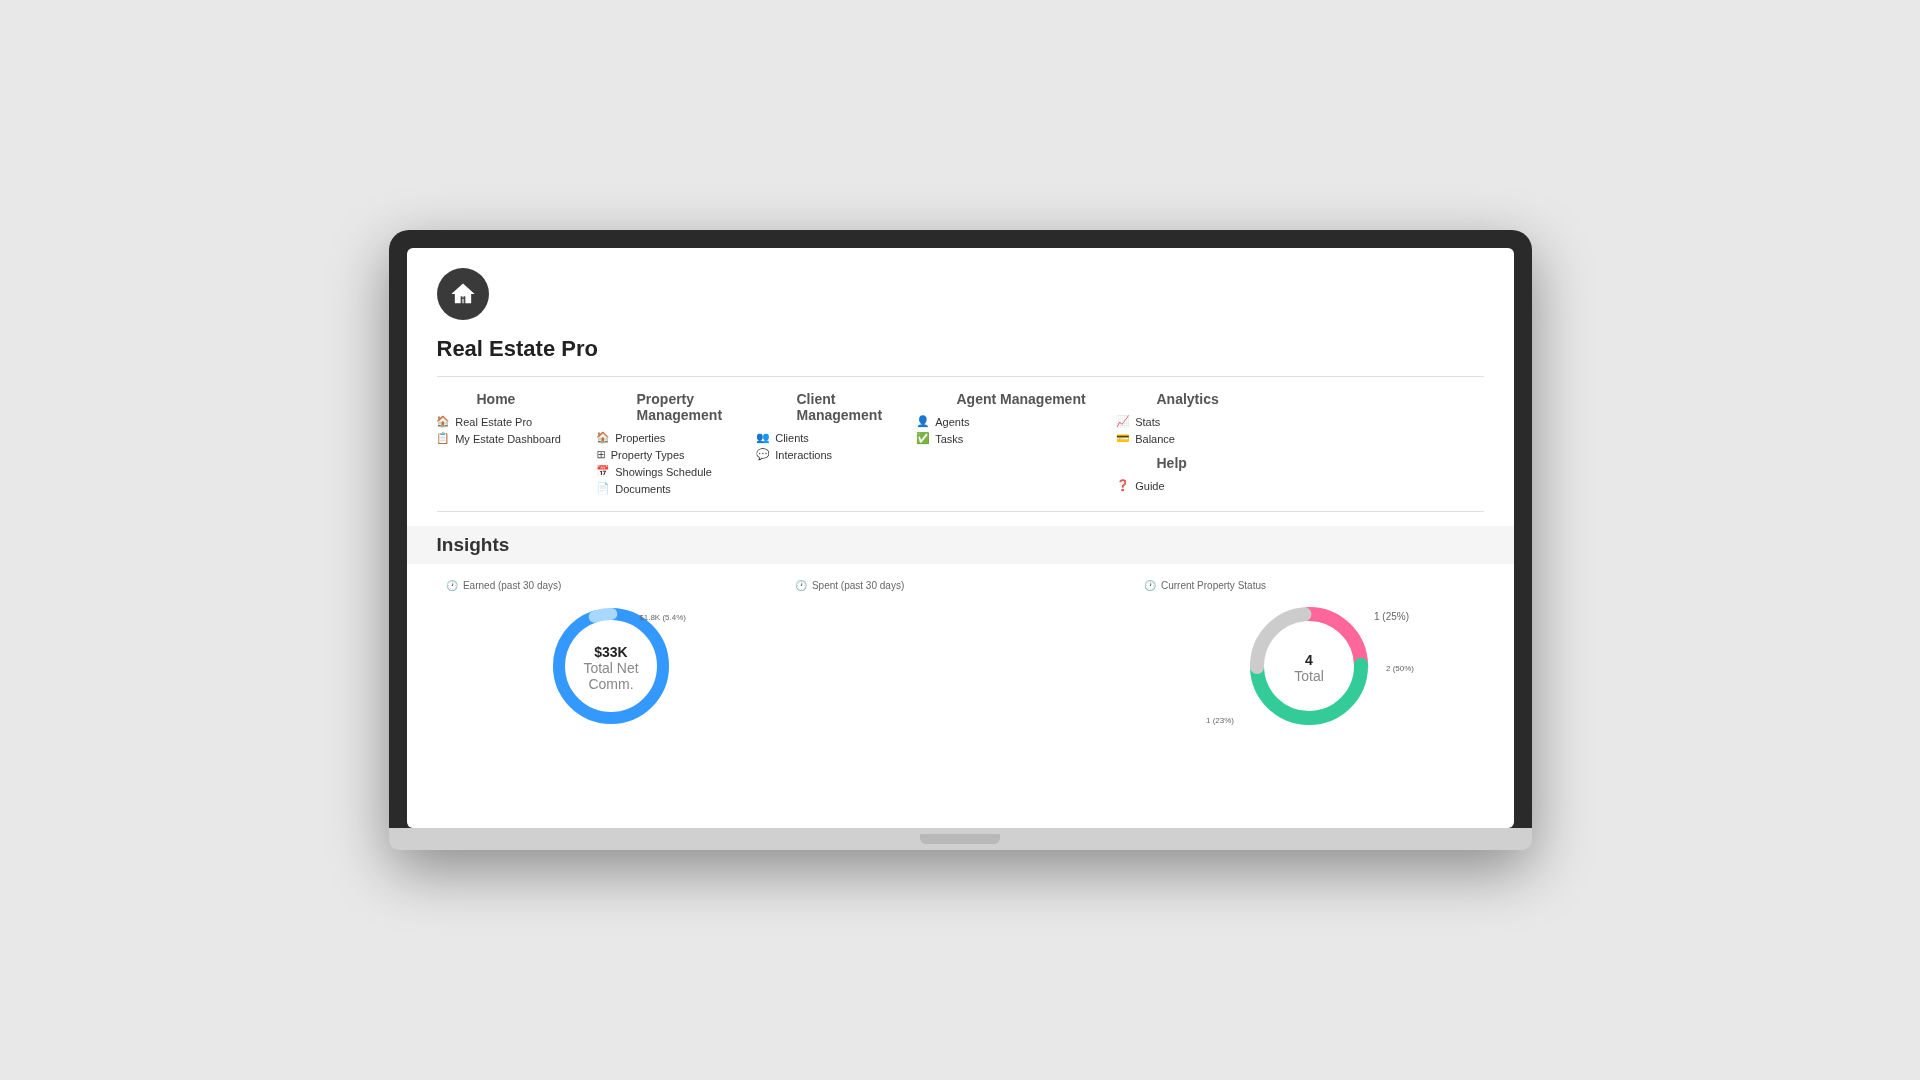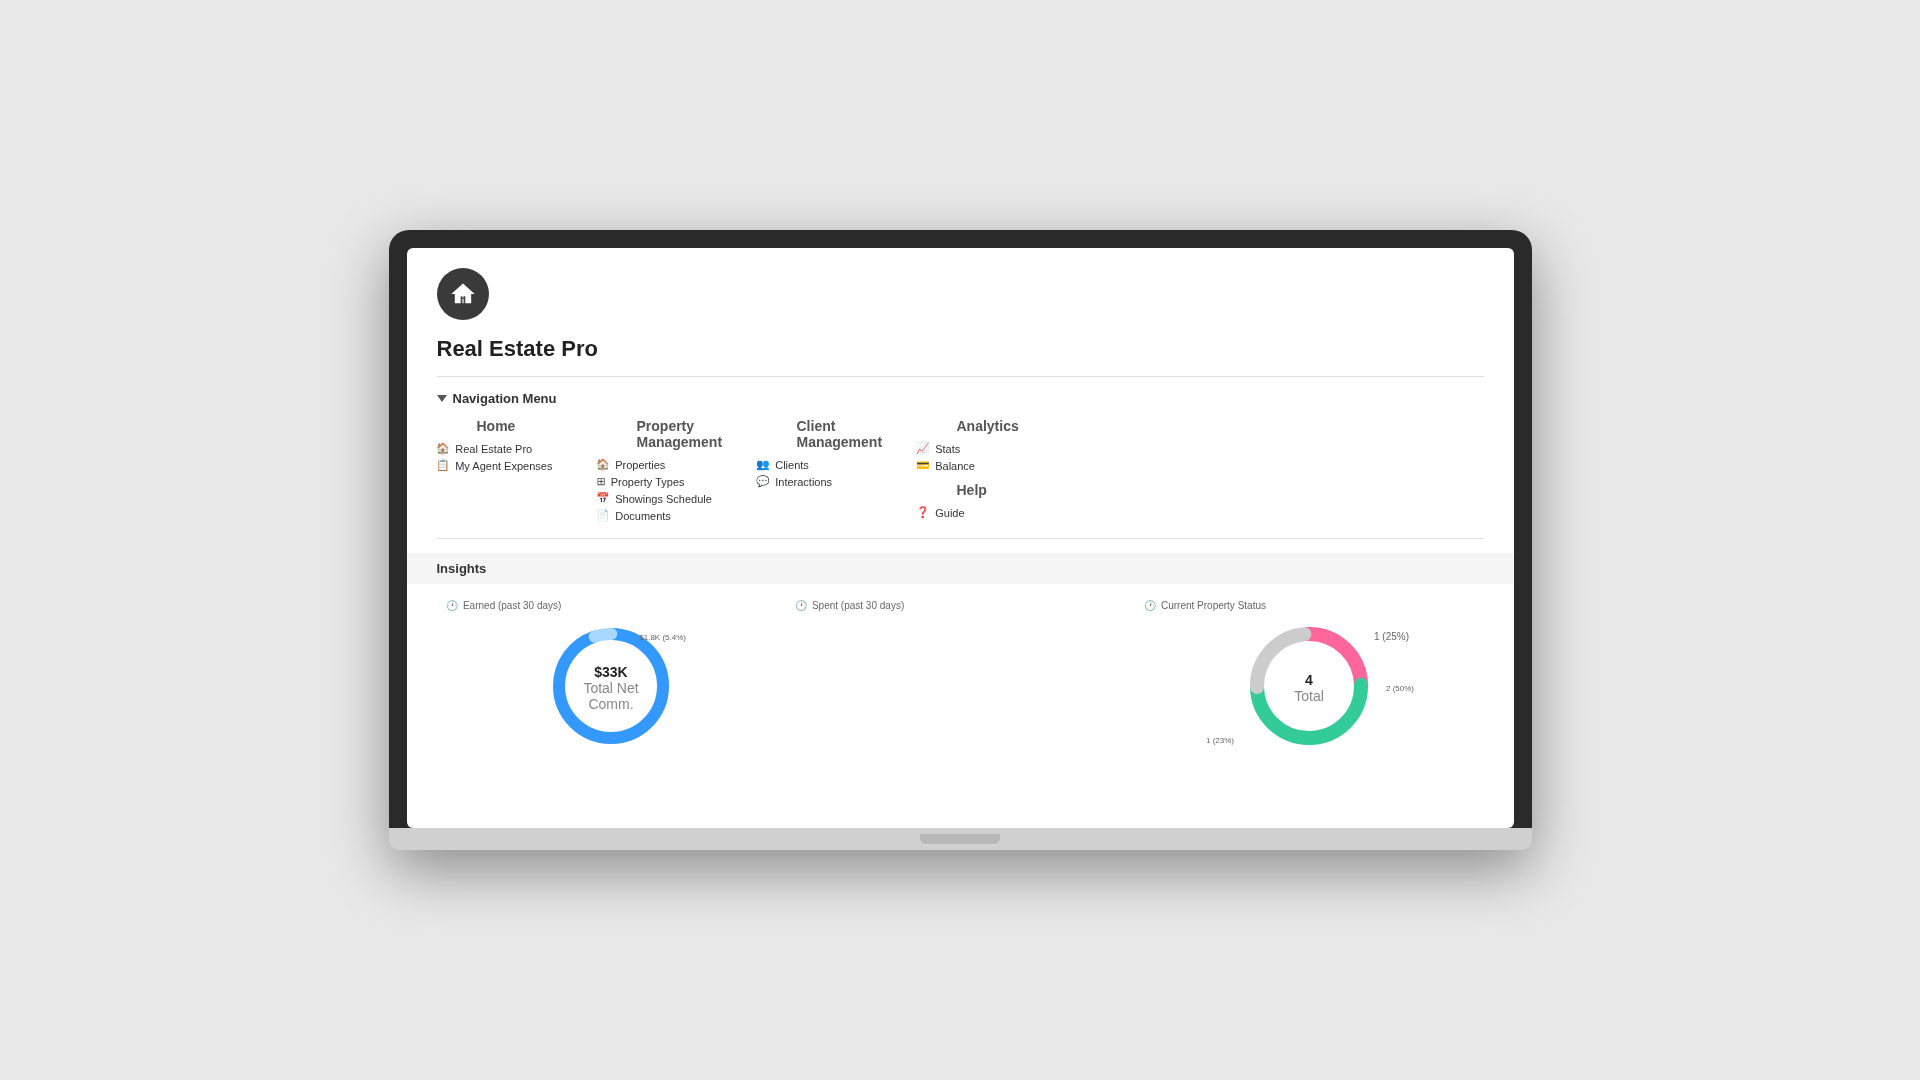--- a/index.html
+++ b/index.html
@@ -133,21 +133,21 @@
       color: #555;
     }
 
     .insights-section {
       margin-top: 10px;
     }
 
     .insights-header {
       background: #f5f5f5;
       padding: 8px 32px;
-      font-size: 13px;
+      font-size: 19px;
       font-weight: 600;
       color: #333;
       margin-bottom: 16px;
       margin-left: -30px;
       margin-right: -30px;
       padding-left: 30px;
     }
 
     .insights-charts {
       display: grid;
@@ -210,36 +210,32 @@
           <path d="M10 20v-6h4v6h5v-8h3L12 3 2 12h3v8z"></path>
           <path d="M7 13h2v2H7zm4 0h2v2h-2zm0 3h2v4h-2z" opacity="0.6"></path>
         </svg>
       </div>
 
       <div class="app-title">Real Estate Pro</div>
 
       <hr class="divider">
 
       <div class="nav-section">
-        <div class="nav-section-header">
-          <div class="nav-triangle"></div>
-          <span>Navigation Menu</span>
-        </div>
 
         <div class="nav-grid">
 
           <div class="nav-column">
             <div class="nav-column-title">Home</div>
             <div class="nav-item">
               <span class="nav-icon">🏠</span>
               <span>Real Estate Pro</span>
             </div>
             <div class="nav-item">
               <span class="nav-icon">📋</span>
-              <span>My Agent Expenses</span>
+              <span>My Estate Dashboard</span>
             </div>
           </div>
 
           <div class="nav-column">
             <div class="nav-column-title">Property Management</div>
             <div class="nav-item">
               <span class="nav-icon">🏠</span>
               <span>Properties</span>
             </div>
             <div class="nav-item">
@@ -262,20 +258,31 @@
               <span class="nav-icon">👥</span>
               <span>Clients</span>
             </div>
             <div class="nav-item">
               <span class="nav-icon">💬</span>
               <span>Interactions</span>
             </div>
           </div>
 
 
+          <div class="nav-column">
+            <div class="nav-column-title">Agent Management</div>
+            <div class="nav-item">
+              <span class="nav-icon">👤</span>
+              <span>Agents</span>
+            </div>
+            <div class="nav-item">
+              <span class="nav-icon">✅</span>
+              <span>Tasks</span>
+            </div>
+          </div>
 
           <div class="nav-column">
             <div class="nav-column-title">Analytics</div>
             <div class="nav-item">
               <span class="nav-icon">📈</span>
               <span>Stats</span>
             </div>
             <div class="nav-item">
               <span class="nav-icon">💳</span>
               <span>Balance</span>

